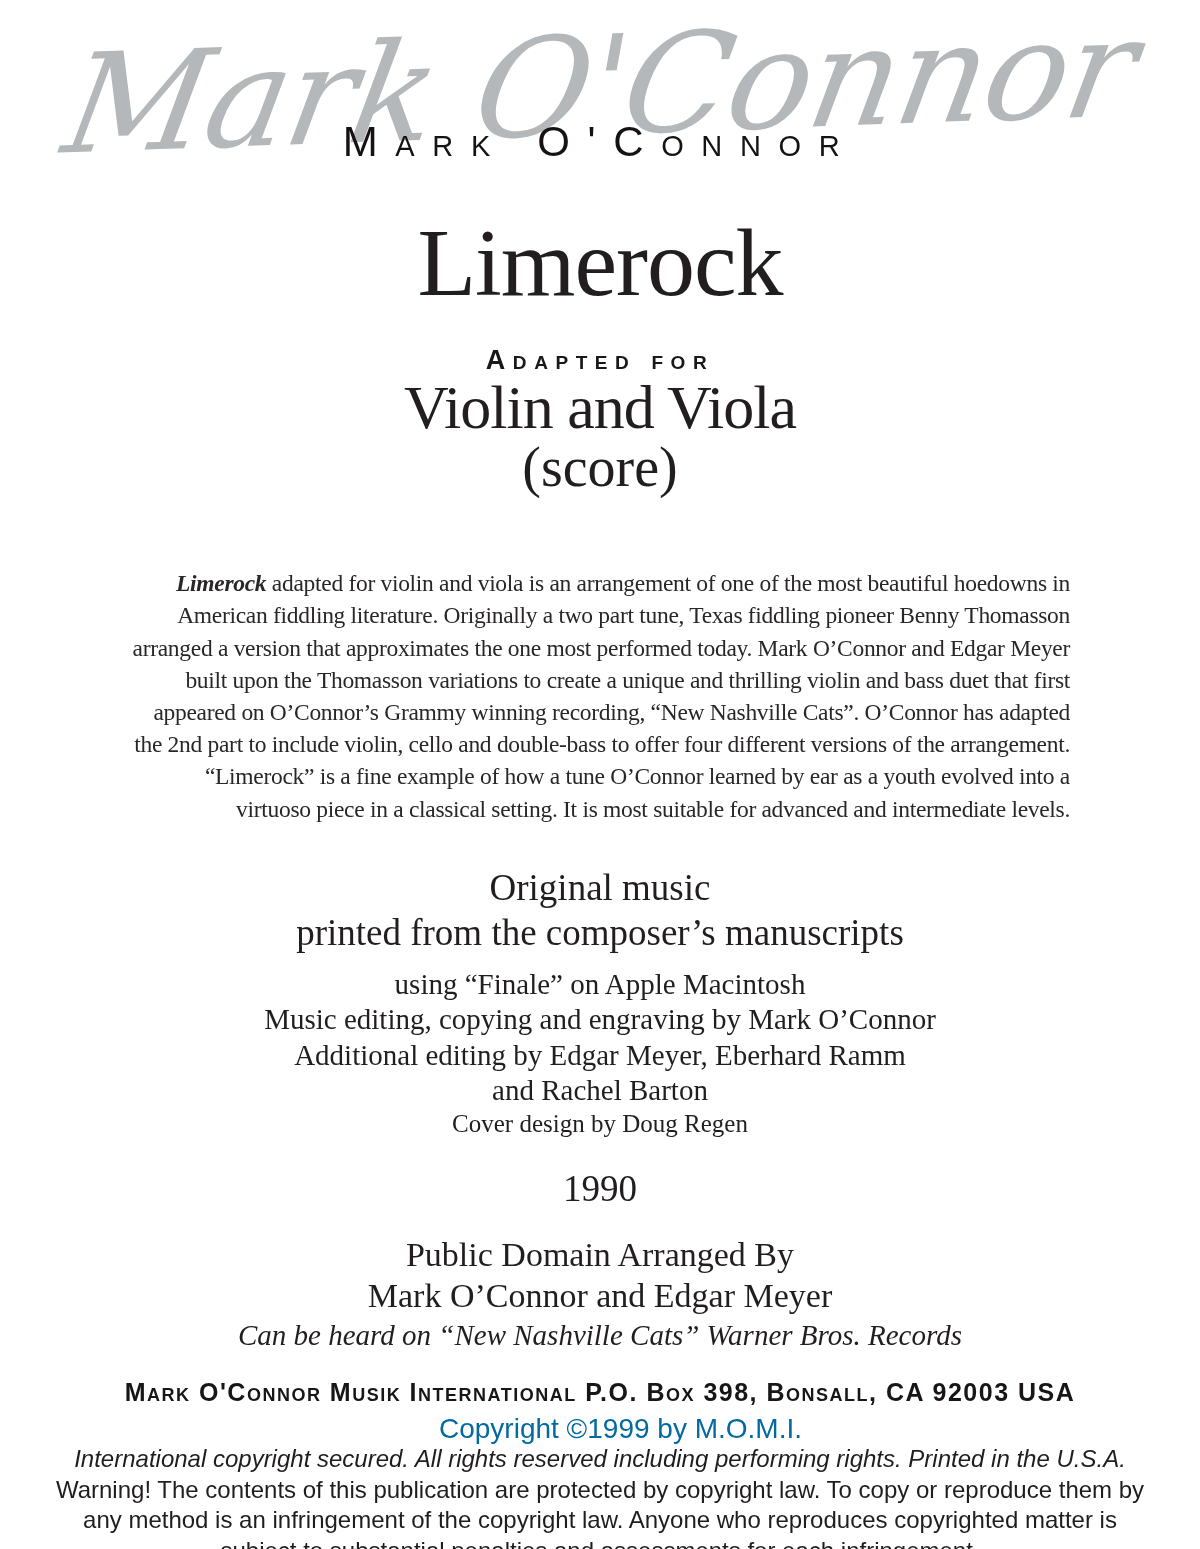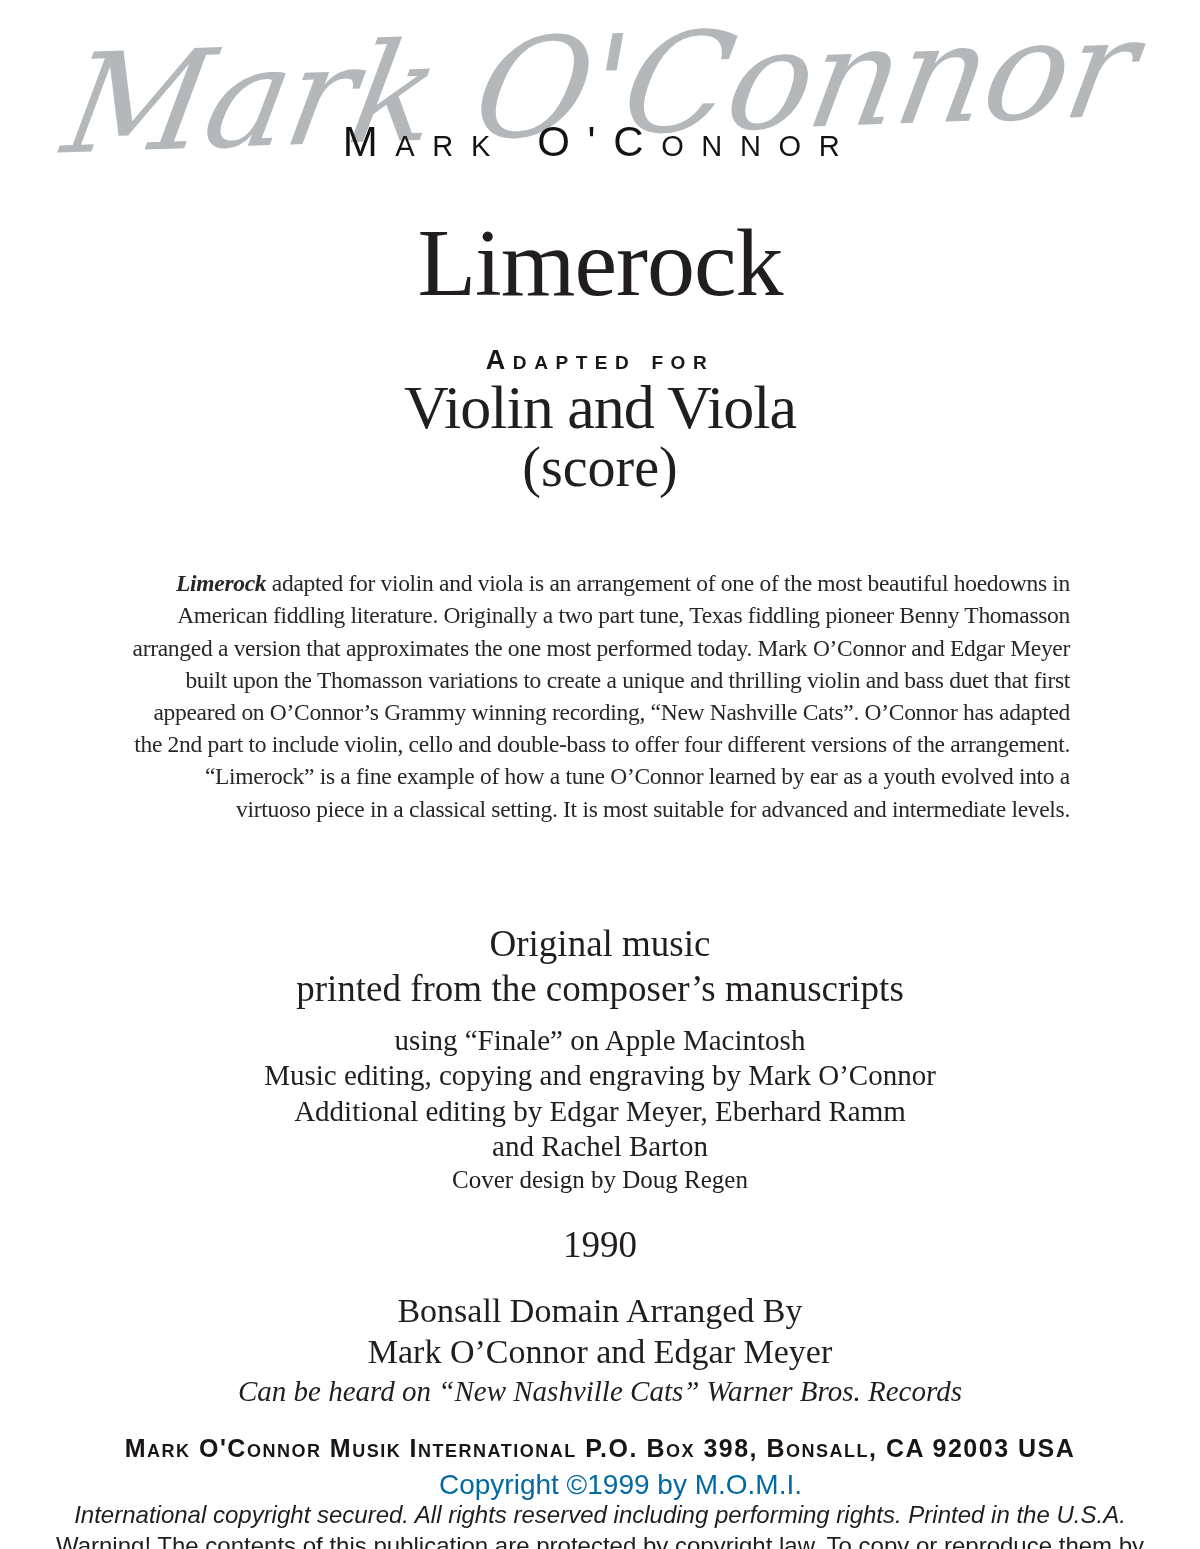--- a/index.html
+++ b/index.html
@@ -89,21 +89,21 @@
     letter-spacing: -0.3px;
     color: #2a2627;
   }
   .description .lead-word {
     font-weight: 700;
     font-style: italic;
   }
 
   
   .provenance {
-    margin-top: 96px;
+    margin-top: 40px;
     font-size: 37px;
     line-height: 1.22;
   }
 
   
   .credits { margin-top: 12px; }
   .credit-line {
     font-size: 29px;
     line-height: 1.22;
   }
@@ -192,21 +192,21 @@
     <div class="credit-line">using “Finale” on Apple Macintosh</div>
     <div class="credit-line">Music editing, copying and engraving by Mark O’Connor</div>
     <div class="credit-line">Additional editing by Edgar Meyer, Eberhard Ramm</div>
     <div class="credit-line">and Rachel Barton</div>
     <div class="credit-line small">Cover design by Doug Regen</div>
   </div>
 
   <div class="year">1990</div>
 
   <div class="arrangement">
-    <div>Bonsall Domain Arranged By</div>
+    <div>Public Domain Arranged By</div>
     <div>Mark O’Connor and Edgar Meyer</div>
     <div class="recording-note">Can be heard on “New Nashville Cats” Warner Bros. Records</div>
   </div>
 
   <div class="publisher-address">Mark O'Connor Musik International P.O. Box 398, Bonsall, CA 92003 USA</div>
 
   <div class="copyright-line">Copyright ©1999 by M.O.M.I.</div>
 
   <div class="rights-line">International copyright secured. All rights reserved including performing rights. Printed in the U.S.A.</div>
 

